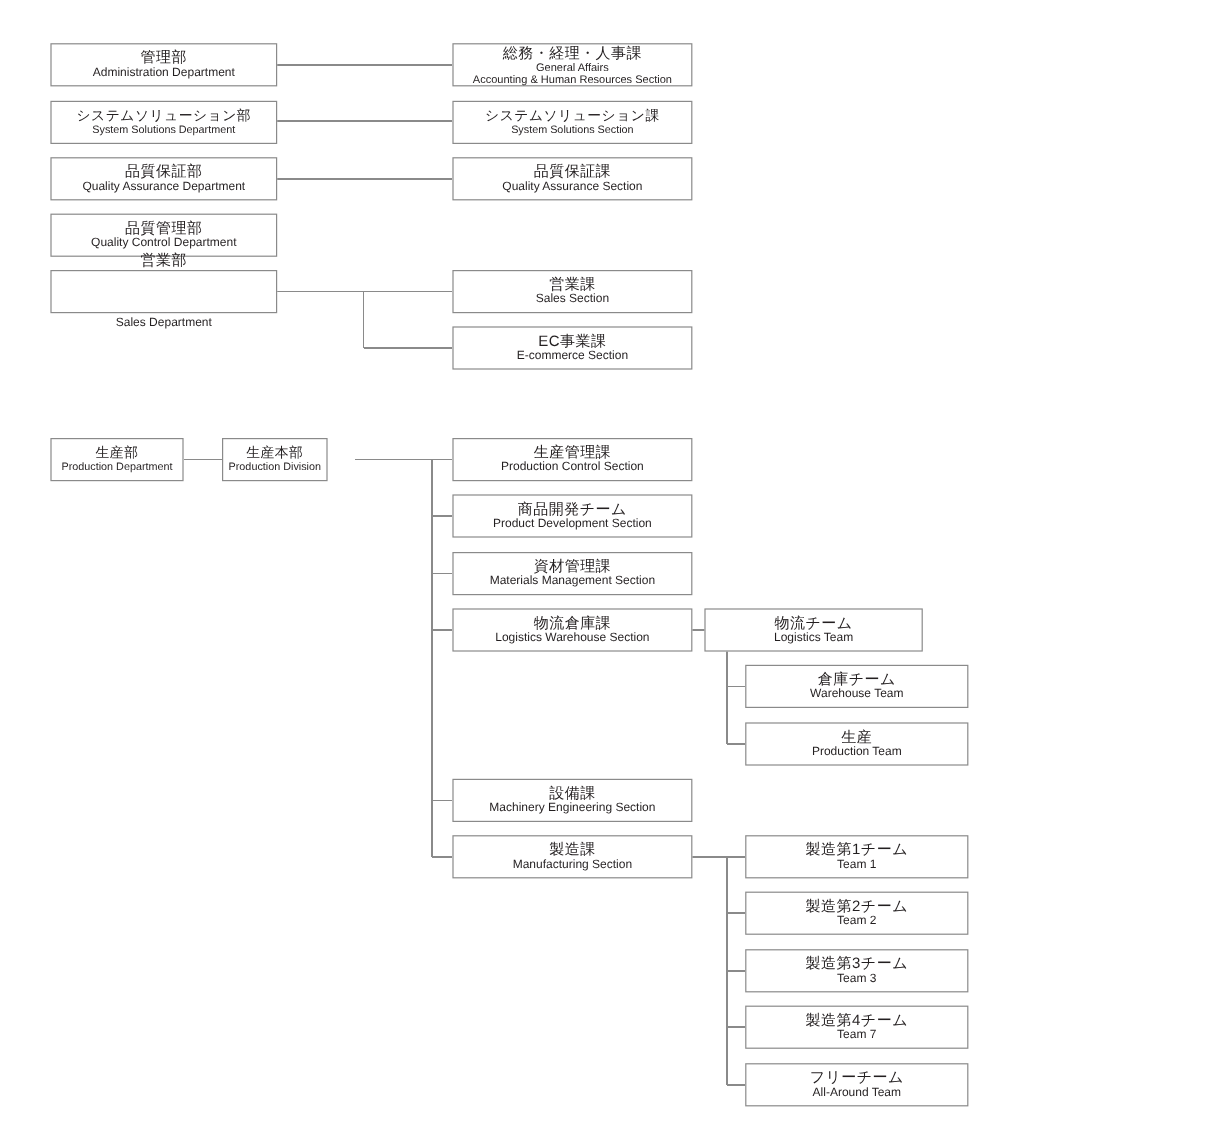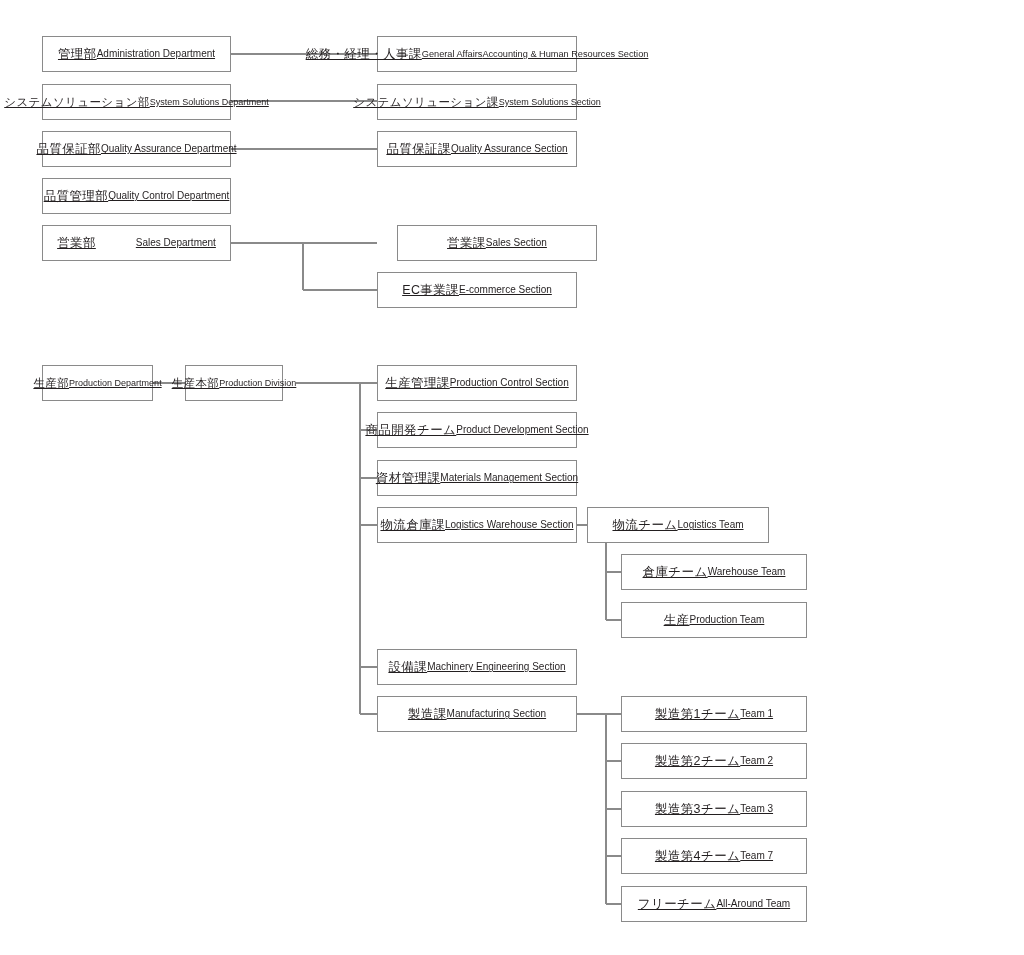--- a/index.html
+++ b/index.html
@@ -25,27 +25,26 @@
     width: 1024px;
     height: 955px;
     pointer-events: none;
   }
   .node {
     position: absolute;
     box-sizing: border-box;
     border: 1px solid #8a8a8a;
     background: #ffffff;
     display: flex;
-    flex-direction: row;
+    flex-direction: column;
     align-items: center;
     justify-content: center;
     text-align: center;
     line-height: 1.12;
     padding: 13px 3px;
-    text-decoration: underline;
   }
   .node .jp {
     font-size: 12.5px;
     letter-spacing: 0.4px;
     color: #231f20;
     white-space: nowrap;
   }
   .node .en {
     font-size: 10px;
     color: #231f20;
@@ -142,36 +141,36 @@
   <div class="node tight" style="left:377px; top:84px; width:200px; height:36px;text-align:center;">
     <span class="jp">システムソリューション課</span>
     <span class="en">System Solutions Section</span>
   </div>
 
   <div class="node" style="left:377px; top:131px; width:200px; height:36px;">
     <span class="jp">品質保証課</span>
     <span class="en">Quality Assurance Section</span>
   </div>
 
-  <div class="node" style="left:377px; top:225px; width:200px; height:36px;margin-left:20px;">
+  <div class="node" style="left:377px; top:225px; width:200px; height:36px;">
     <span class="jp">営業課</span>
     <span class="en">Sales Section</span>
   </div>
 
   <div class="node" style="left:377px; top:272px; width:200px; height:36px;">
     <span class="jp">EC事業課</span>
     <span class="en">E-commerce Section</span>
   </div>
 
   <div class="node tight" style="left:42px; top:365px; width:111px; height:36px;">
     <span class="jp">生産部</span>
     <span class="en">Production Department</span>
   </div>
 
-  <div class="node tight" style="left:185px; top:365px; width:98px; height:36px;">
+  <div class="node tight" style="left:185px; top:365px; width:88px; height:36px;">
     <span class="jp">生産本部</span>
     <span class="en">Production Division</span>
   </div>
 
   <div class="node" style="left:377px; top:365px; width:200px; height:36px;">
     <span class="jp">生産管理課</span>
     <span class="en">Production Control Section</span>
   </div>
 
   <div class="node" style="left:377px; top:412px; width:200px; height:36px;">

